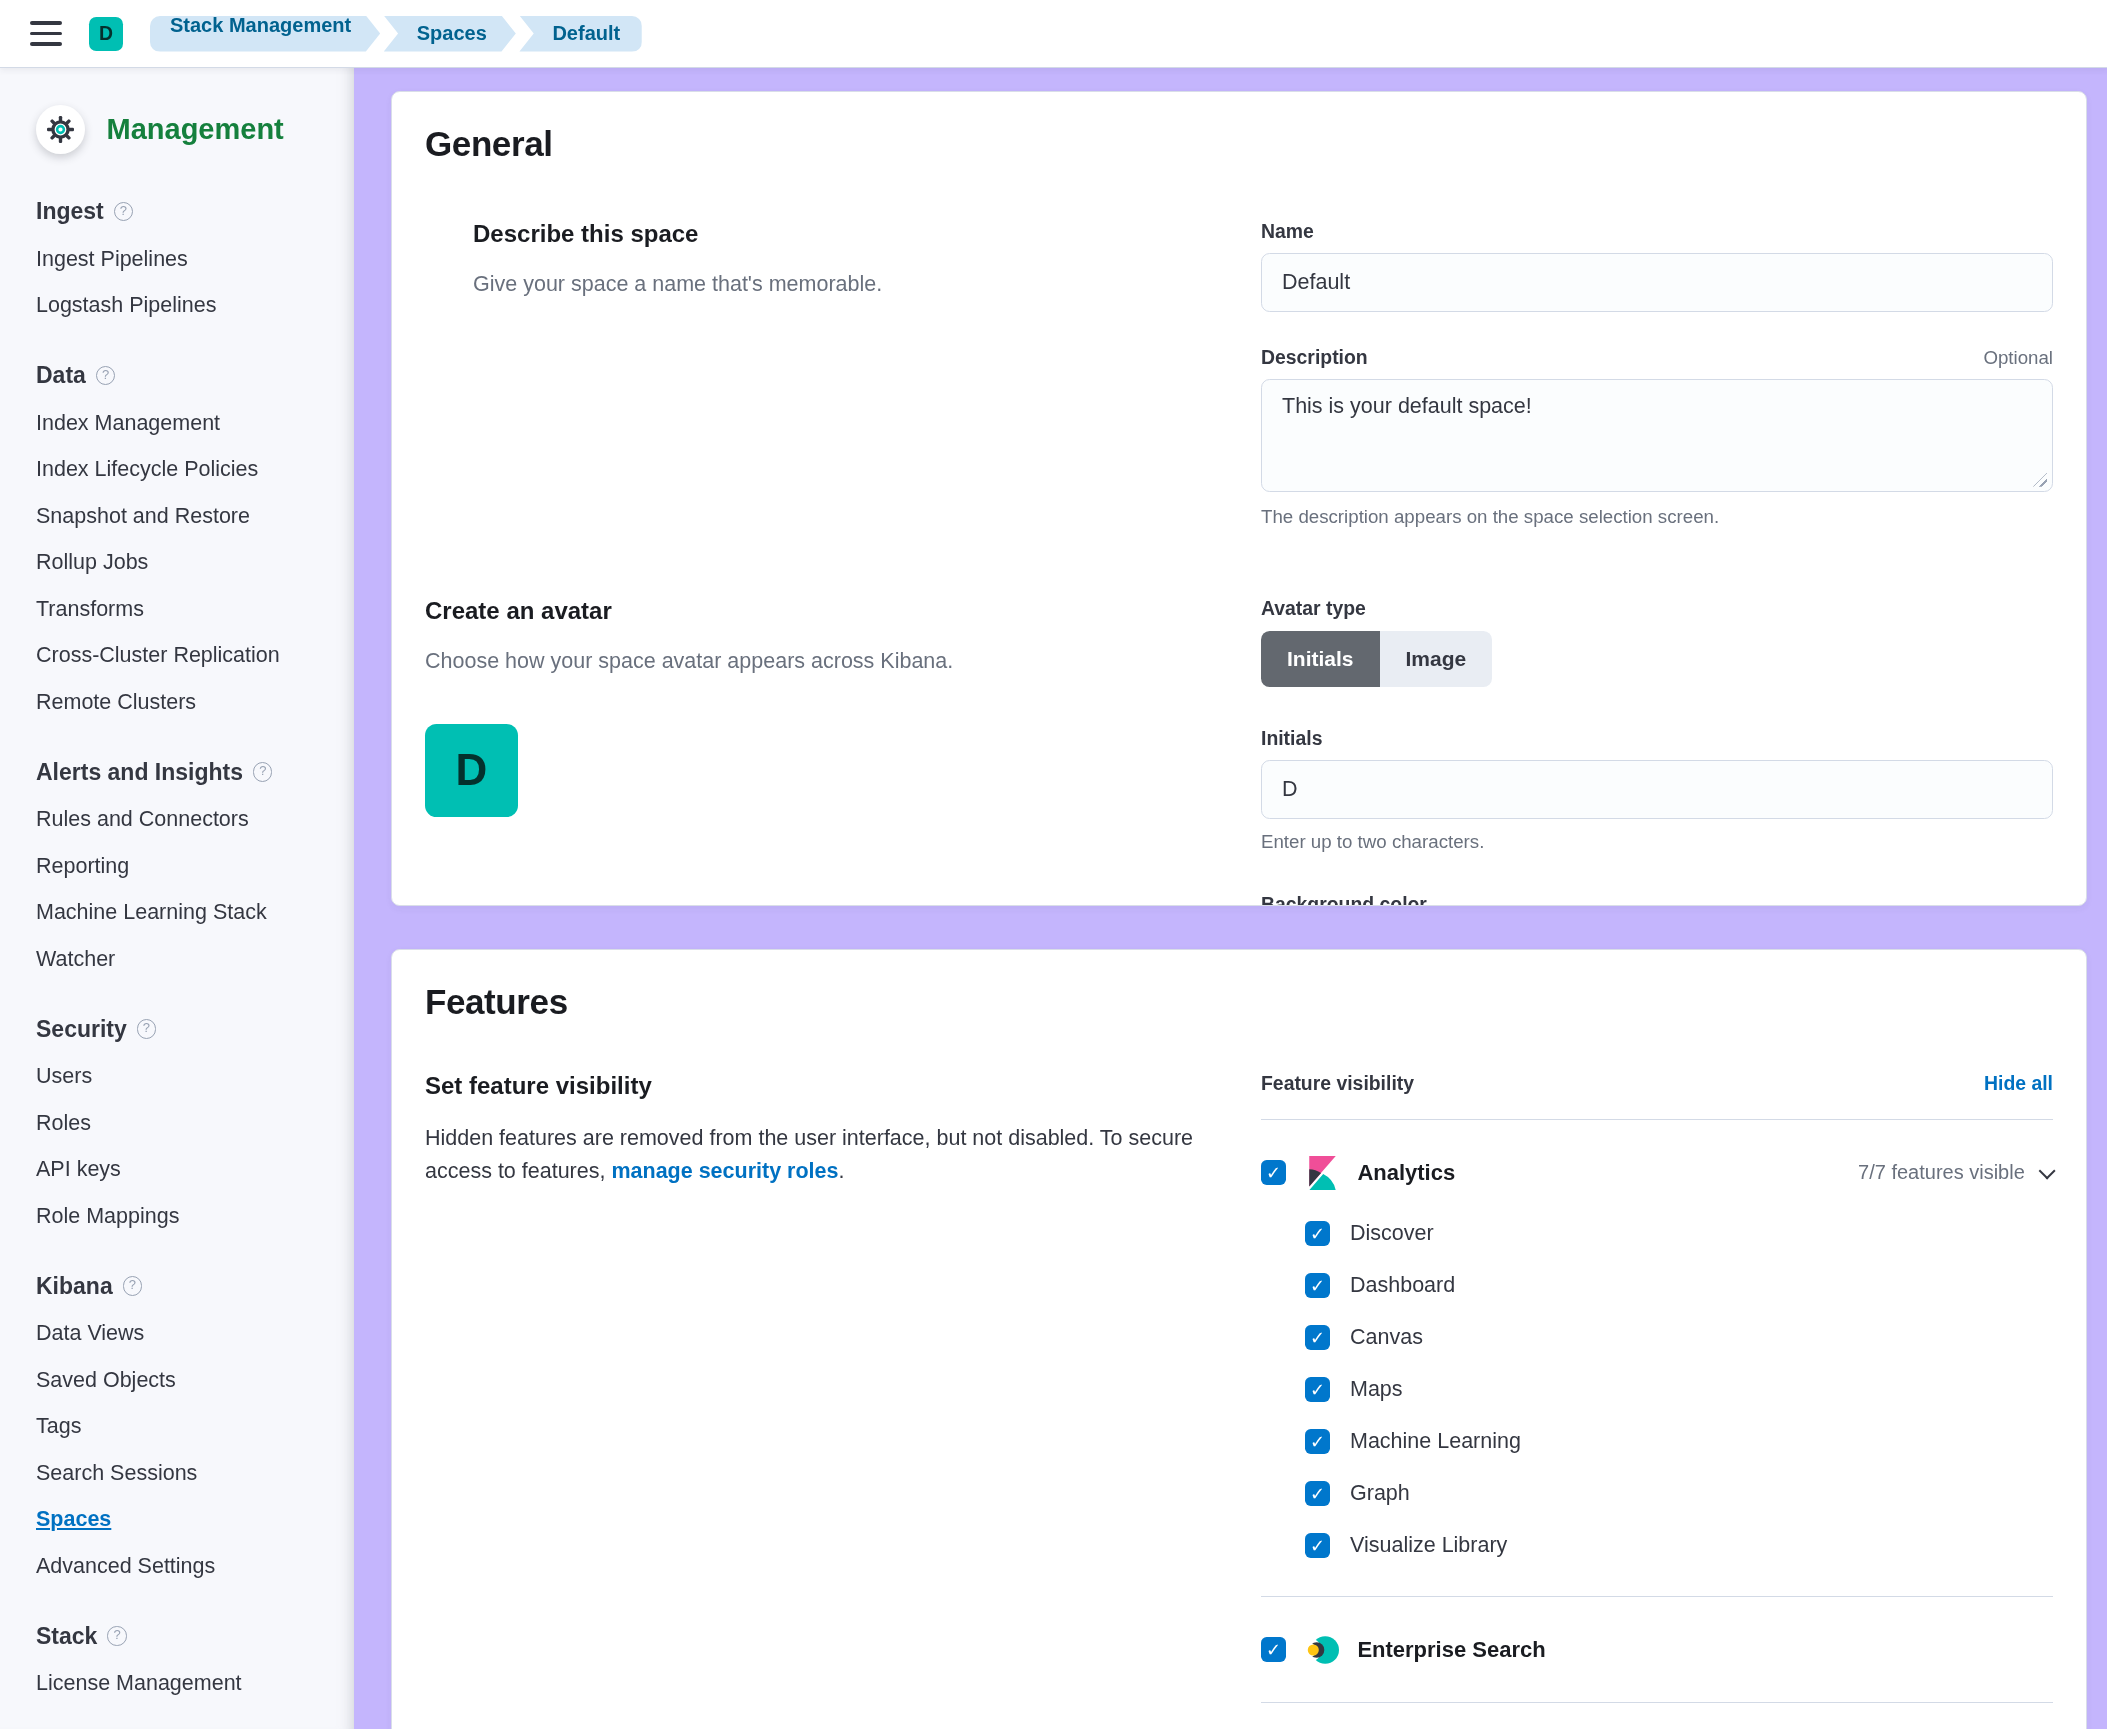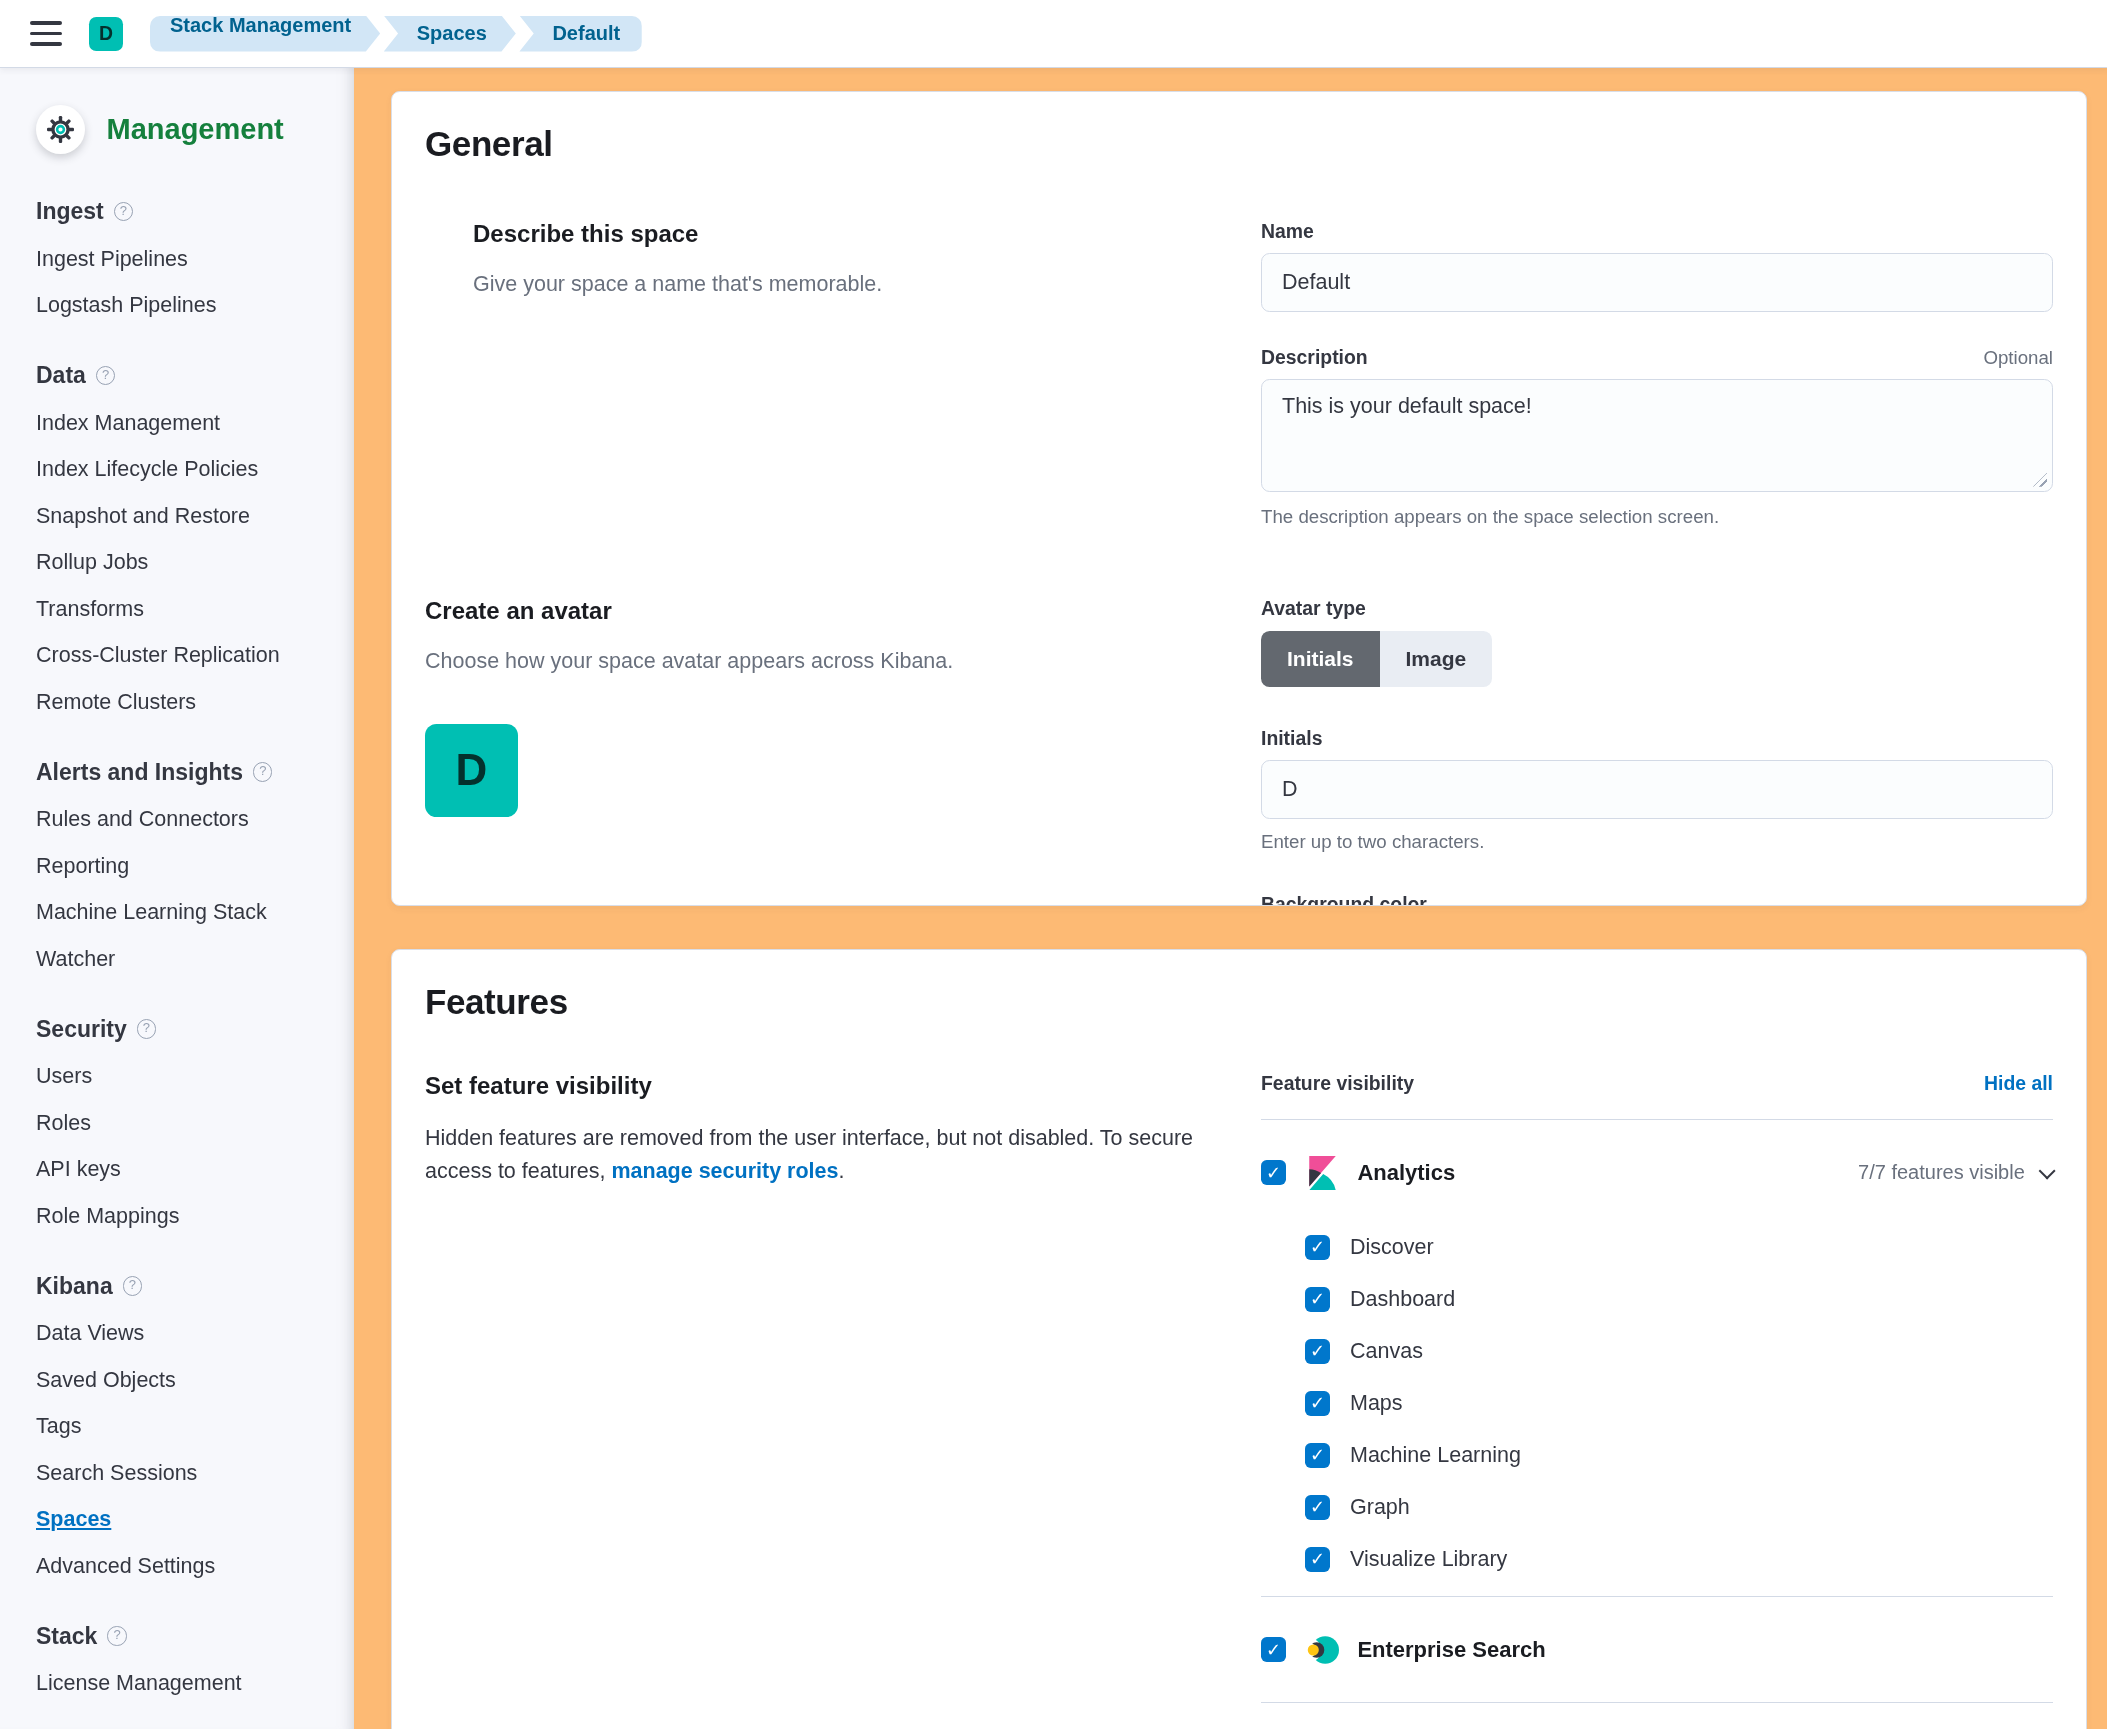--- a/index.html
+++ b/index.html
@@ -56,21 +56,21 @@
     width:19.4px; height:19.4px; border:1.4px solid #98A2B3; border-radius:50%;
     color:#98A2B3; font-size:13px; line-height:16.5px; text-align:center;
     display:inline-block; cursor:pointer;
   }
   .side-list { list-style:none; }
   .side-list li { font-size:21.5px; color:#343741; margin-bottom:21.5px; cursor:pointer; }
   .side-list li.active a { color:#0071C2; font-weight:bold; text-decoration:underline; }
   .side-list a { color:inherit; text-decoration:none; }
 
   
-  .main { position:absolute; top:68px; left:354px; right:0; bottom:0; background:#fdba74; overflow:hidden; }
+  .main { position:absolute; top:68px; left:354px; right:0; bottom:0; background:#c4b5fd; overflow:hidden; }
   .panel {
     position:absolute; left:37px; width:1696px;
     background:#fff; border:1.4px solid #D9DEE8; border-radius:8.6px;
     box-shadow:0 2.9px 7.2px rgba(52,55,65,.05);
     padding:32px 33px;
   }
   .panel.general { top:23px; height:815px; overflow:hidden; }
   .panel.features { top:881px; height:1004px; }
   .panel-title { font-size:35px; font-weight:bold; color:#1a1c21; letter-spacing:-0.4px; }
 
@@ -125,21 +125,21 @@
   .feat-row .grow { flex:1; }
   .cb {
     width:25px; height:25px; border-radius:5.7px; background:#0077CC; flex:0 0 auto;
     display:flex; align-items:center; justify-content:center; cursor:pointer;
   }
   .cb::after { content:"✓"; color:#fff; font-size:18px; font-weight:bold; }
   .feat-logo { width:34px; height:34px; margin-left:18.7px; flex:0 0 auto; }
   .feat-name { font-size:22px; font-weight:bold; color:#1a1c21; margin-left:18.7px; }
   .feat-count { font-size:20px; color:#69707D; margin-right:16px; }
   .sub-rows { margin-left:44px; margin-top:7.2px; }
-  .sub-row { display:flex; align-items:flex-end; height:52px; }
+  .sub-row { display:flex; align-items:center; height:52px; }
   .sub-row .label { font-size:21.5px; color:#343741; margin-left:20px; cursor:pointer; }
 
   .para { font-size:21.5px; line-height:33px; color:#343741; margin-top:21.5px; max-width:811px; }
 </style>
 </head>
 <body>
 
 <header class="topbar">
   <div class="hamburger">
     <span></span>

